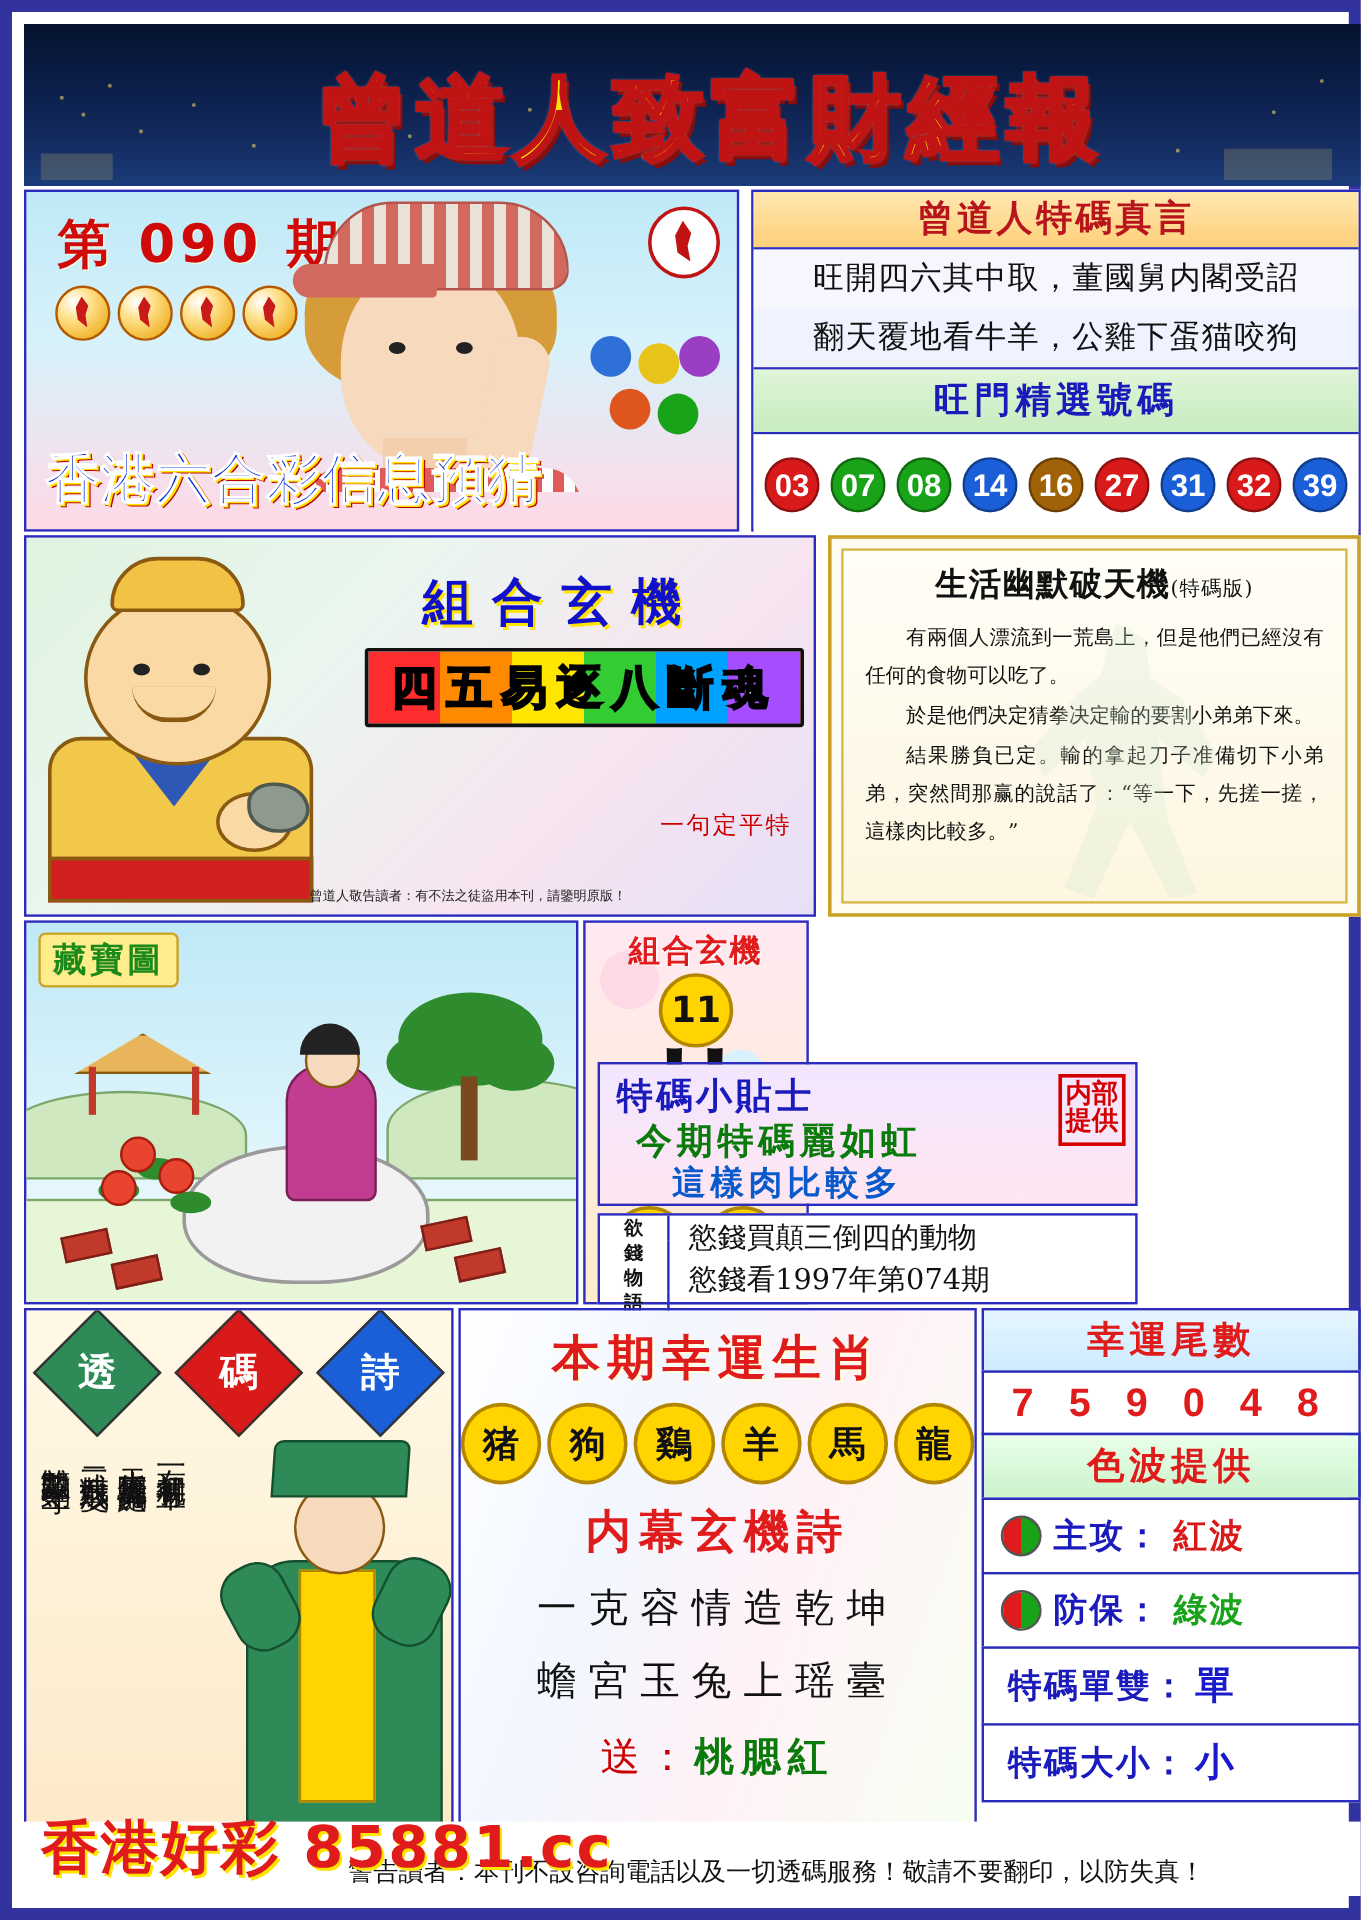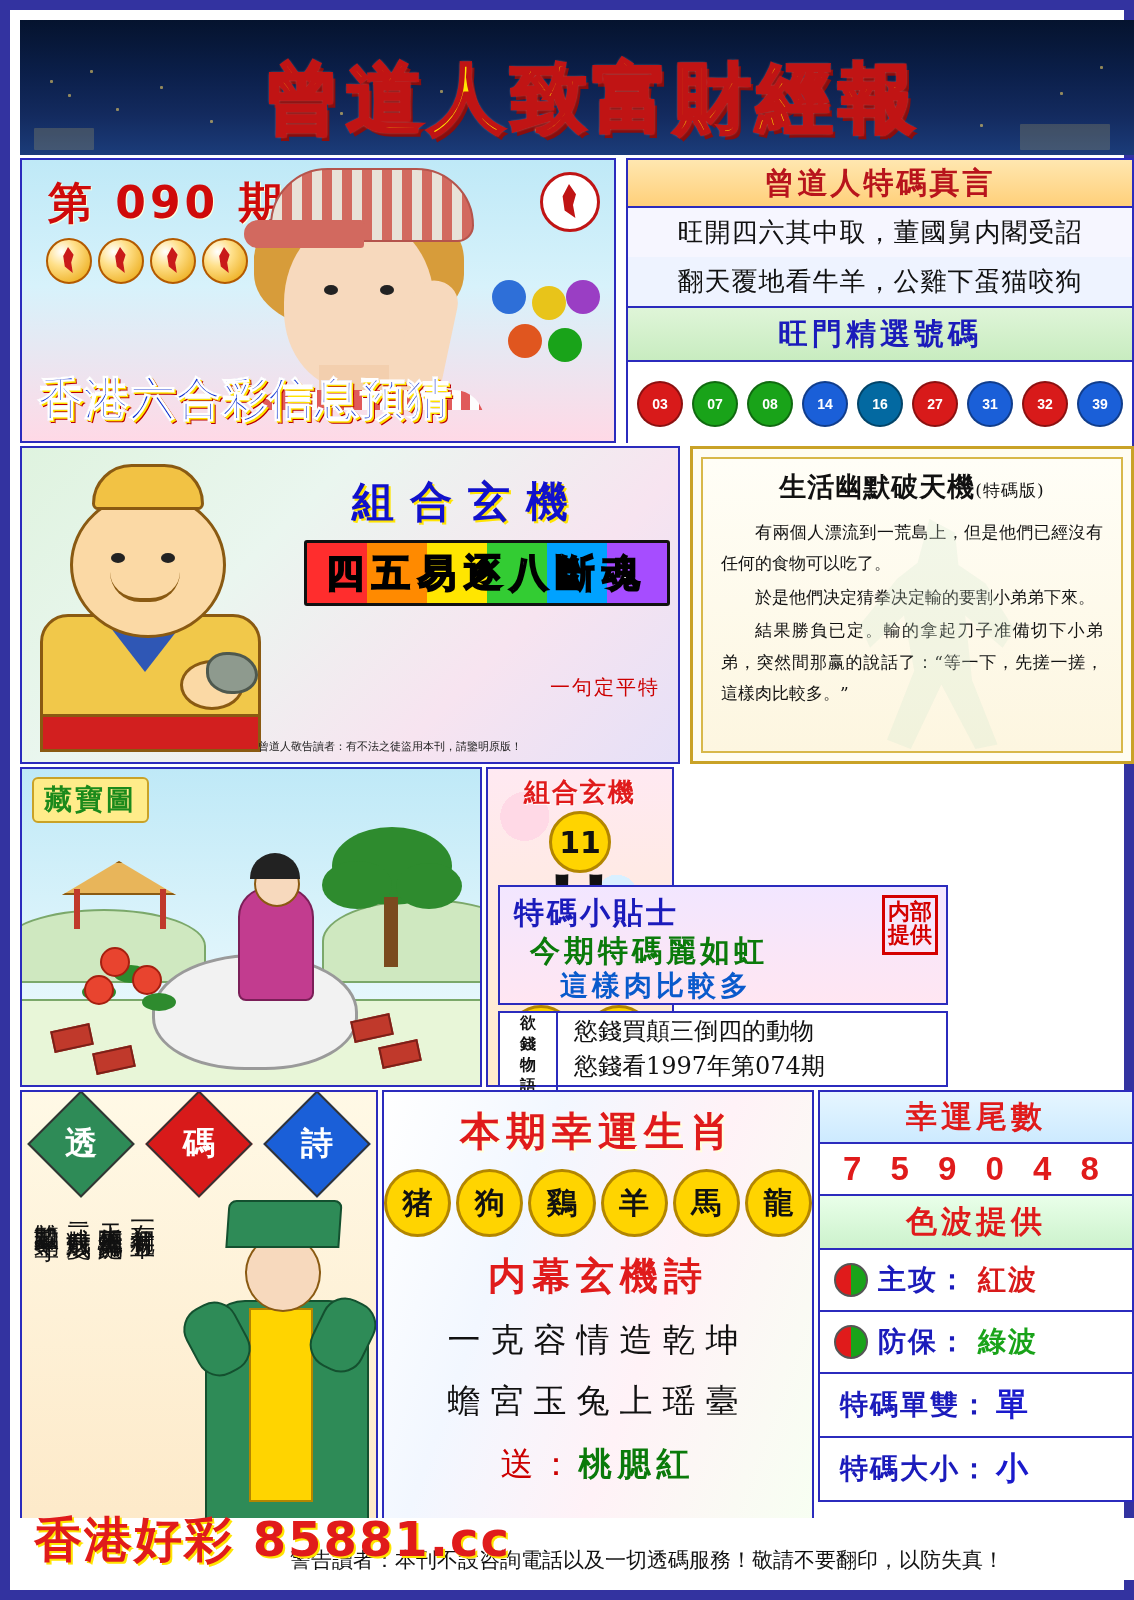--- a/index.html
+++ b/index.html
@@ -100,21 +100,21 @@
   .oracle-line.l2{background:#eef3ff;border-bottom:2px solid #2b2bbd;}
   .oracle-sub{
     height:52px;line-height:52px;text-align:center;font-size:30px;font-weight:bold;color:#1b1bbb;
     background:linear-gradient(180deg,#dff5d8,#c8ecc0);border-bottom:2px solid #2b2bbd;letter-spacing:4px;
   }
   .oracle-nums{
     height:84px;display:flex;align-items:center;justify-content:center;gap:9px;
     background:#fff;
   }
   .num-ball{
-    width:42px;height:42px;border-radius:50%;color:#fff;font-size:14px;font-weight:bold;
+    width:42px;height:42px;border-radius:50%;color:#fff;font-size:26px;font-weight:bold;
     display:flex;align-items:center;justify-content:center;border:2px solid rgba(0,0,0,.35);
     font-family:"Liberation Sans",sans-serif;
   }
   
   .row2{position:absolute;left:10px;top:436px;width:1114px;height:318px;}
   .poem-box{
     position:absolute;left:0;top:0;width:660px;height:318px;
     border:2px solid #2b2bbd;box-sizing:border-box;
     background:linear-gradient(135deg,#dff3df 0%,#eaf6ef 35%,#f7e4f0 70%,#e6e0f7 100%);
     overflow:hidden;
@@ -383,21 +383,21 @@
     <div class="oracle-box">
       <div class="oracle-title">曾道人特碼真言</div>
       <div class="oracle-line l1">旺開四六其中取，董國舅内閣受詔</div>
       <div class="oracle-line l2">翻天覆地看牛羊，公雞下蛋猫咬狗</div>
       <div class="oracle-sub">旺門精選號碼</div>
       <div class="oracle-nums">
         <div class="num-ball" style="background:#d81a1a">03</div>
         <div class="num-ball" style="background:#19a319">07</div>
         <div class="num-ball" style="background:#19a319">08</div>
         <div class="num-ball" style="background:#1a5fd8">14</div>
-        <div class="num-ball" style="background:#0369a1">16</div>
+        <div class="num-ball" style="background:#a16207">16</div>
         <div class="num-ball" style="background:#d81a1a">27</div>
         <div class="num-ball" style="background:#1a5fd8">31</div>
         <div class="num-ball" style="background:#d81a1a">32</div>
         <div class="num-ball" style="background:#1a5fd8">39</div>
       </div>
     </div>
   </div>
 
   <div class="row2">
 

